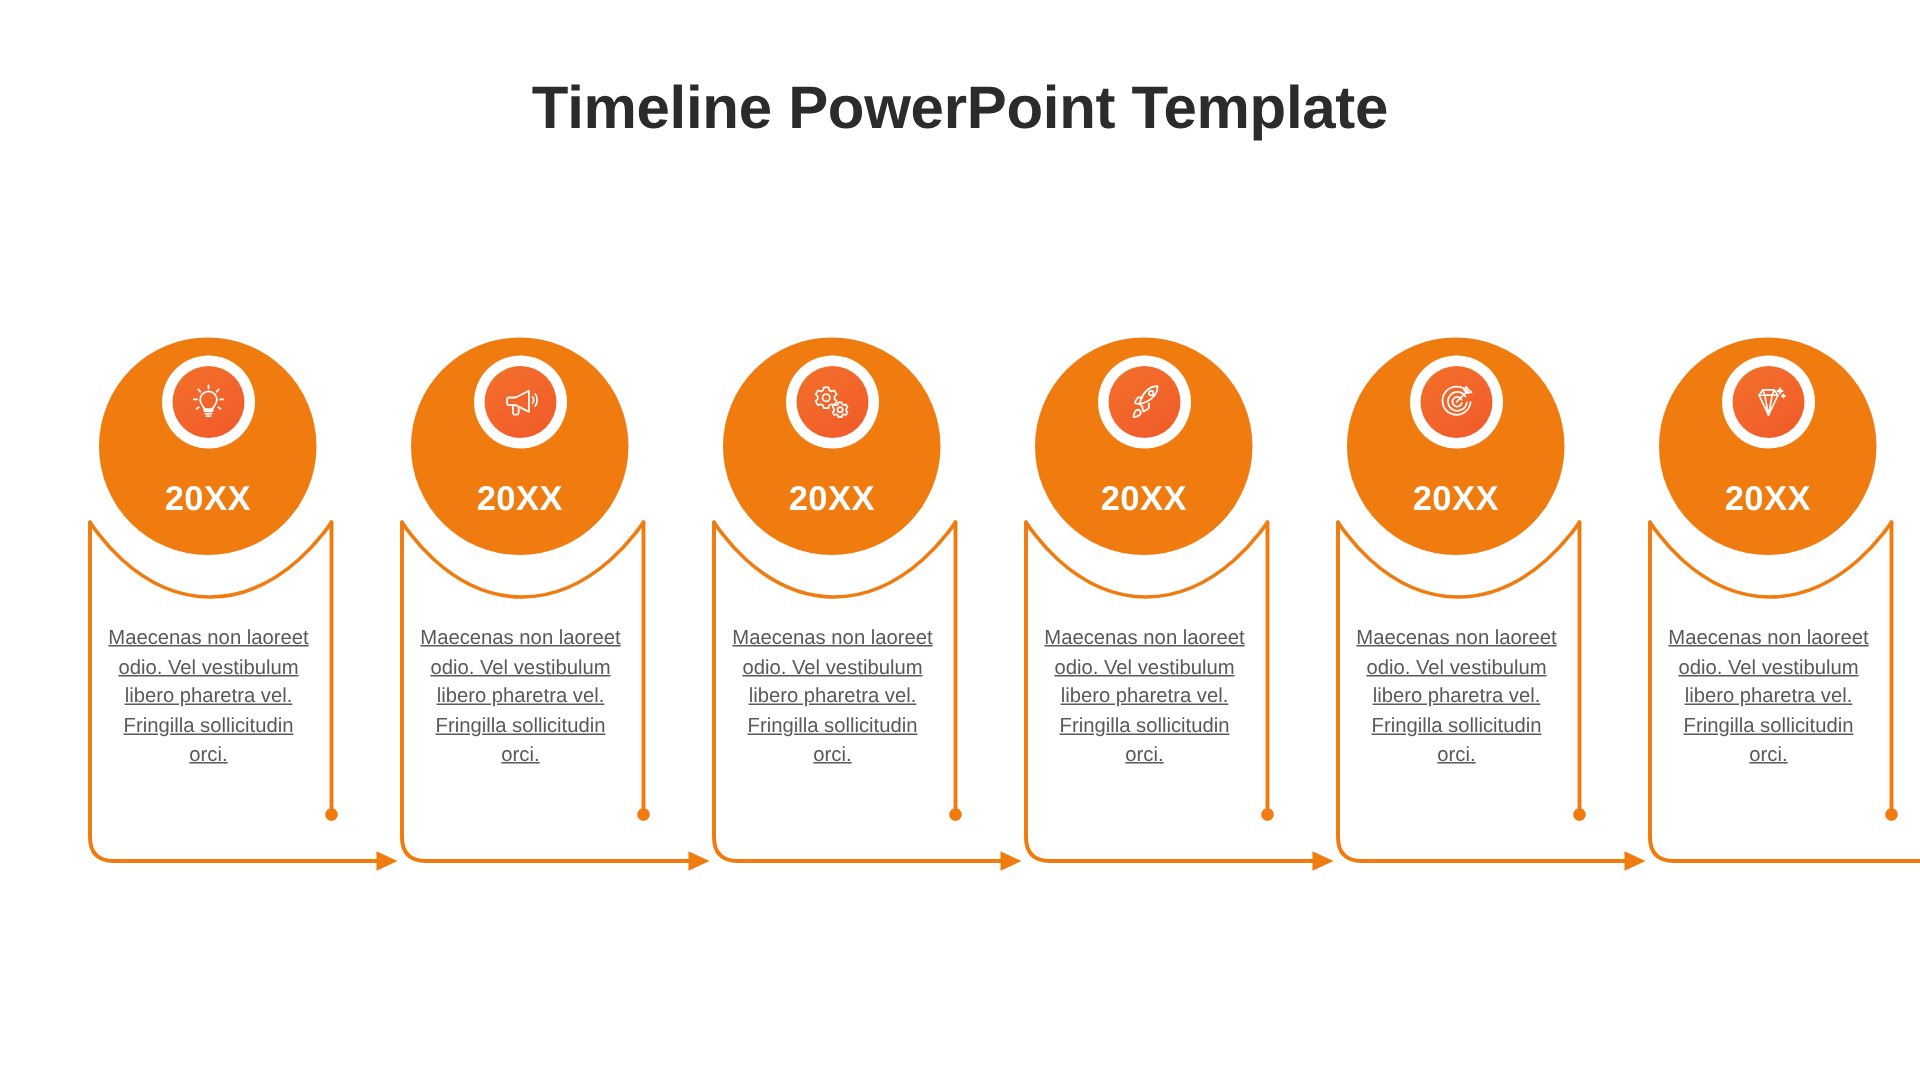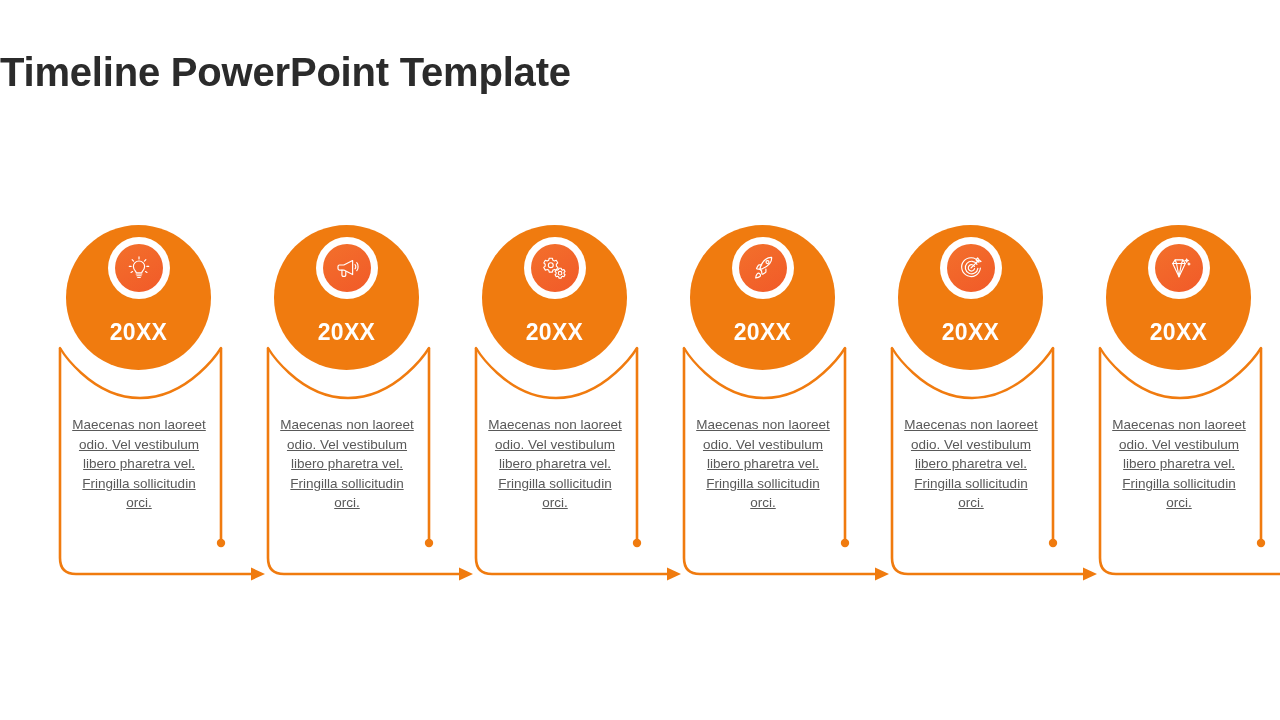--- a/index.html
+++ b/index.html
@@ -23,20 +23,21 @@
     height: 720px;
     background: #ffffff;
   }
 
   
   #slide-title {
     position: absolute;
     left: 0;
     top: 48px;
     width: 1280px;
+    text-align: center;
     font-size: 40px;
     font-weight: bold;
     color: #2b2b2b;
     letter-spacing: -0.2px;
     line-height: 48px;
     white-space: nowrap;
   }
 
   
   #timeline {

